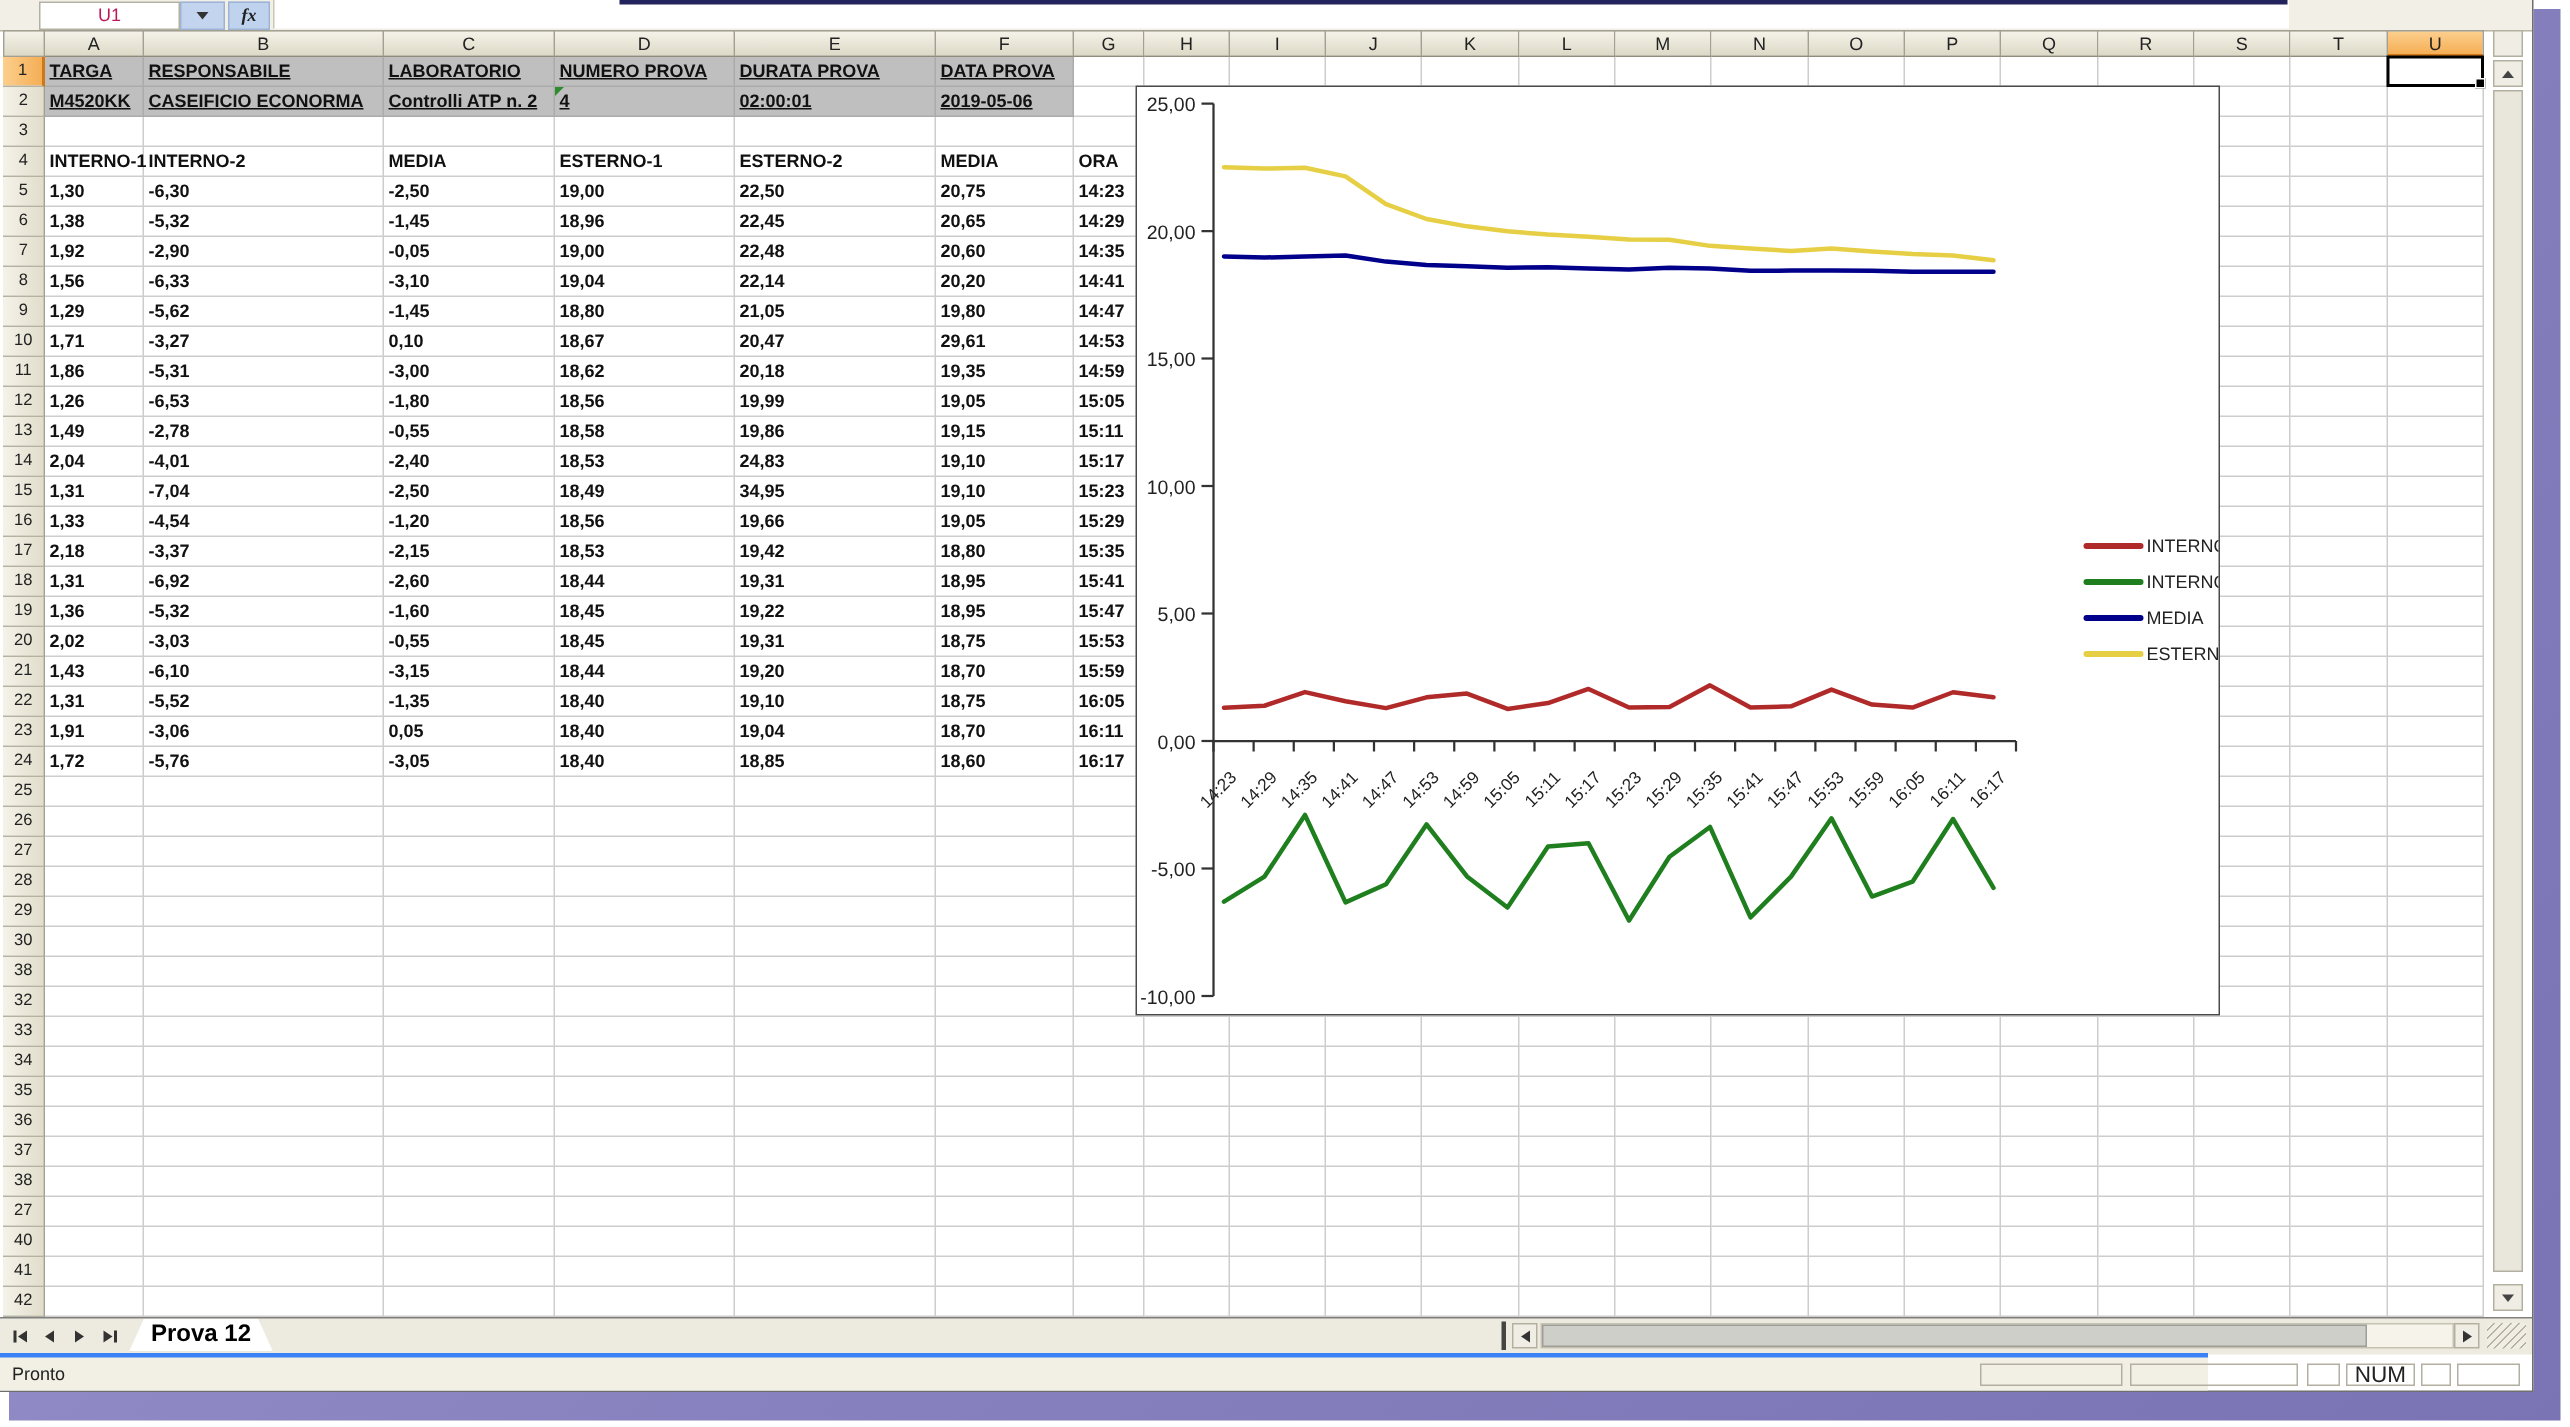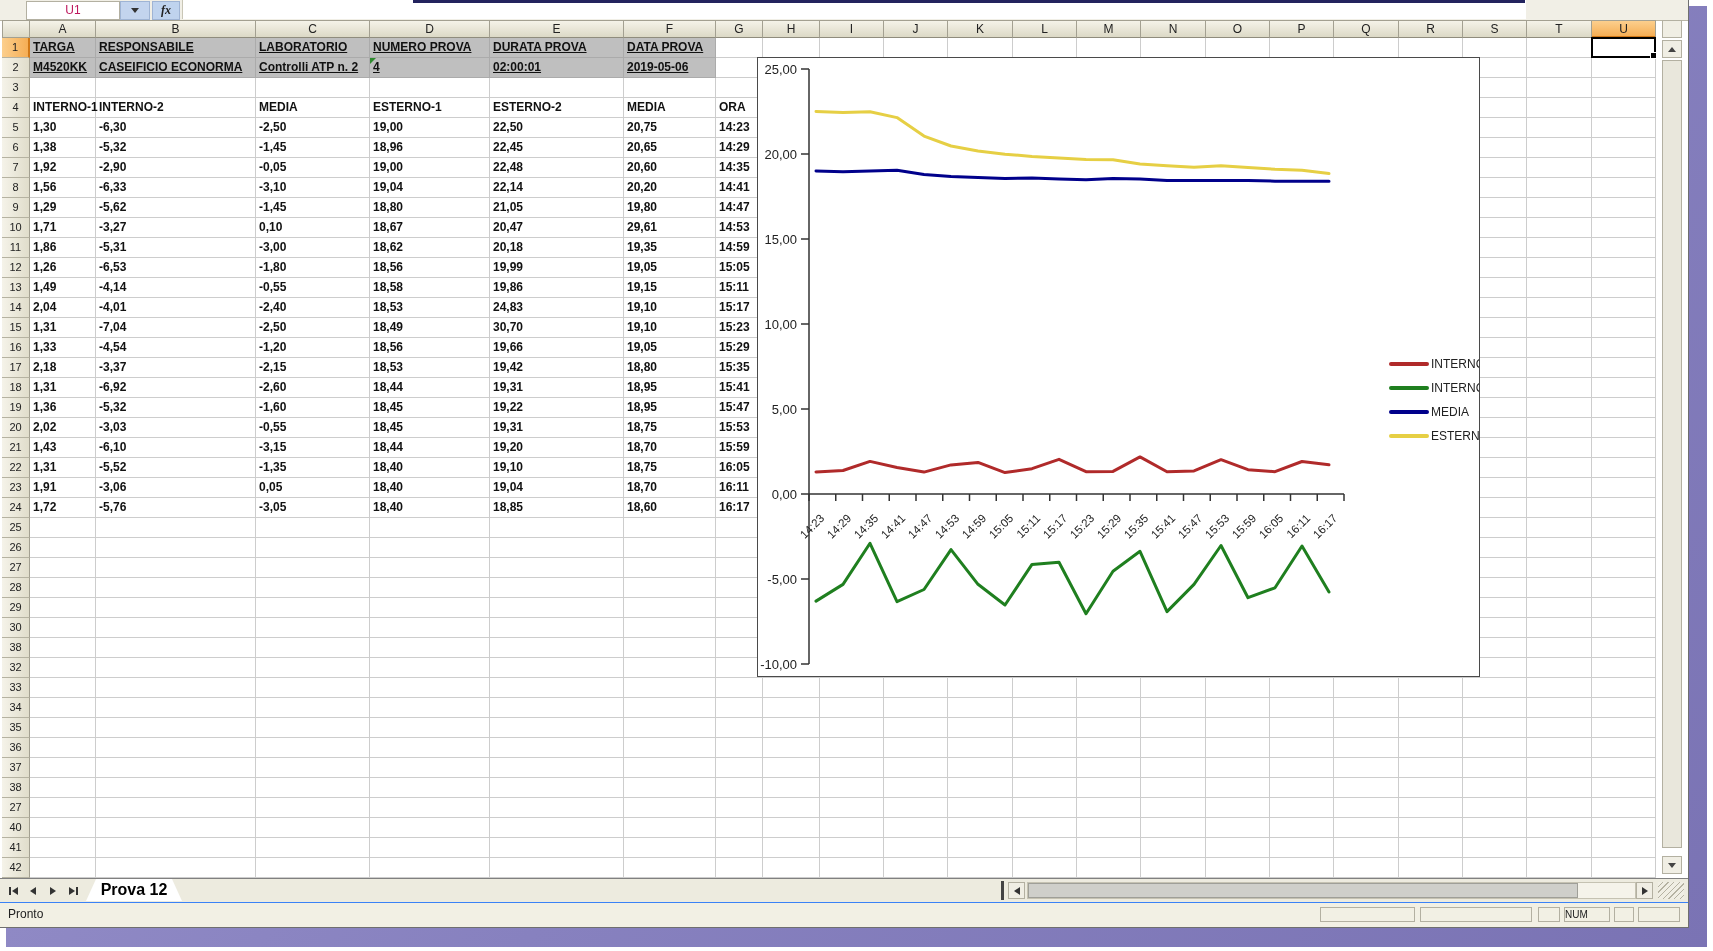--- a/index.html
+++ b/index.html
@@ -93,25 +93,25 @@
   .arr-up{width:0;height:0;border-left:4px solid transparent;border-right:4px solid transparent;
           border-bottom:5px solid #444;}
   .arr-down{width:0;height:0;border-left:4px solid transparent;border-right:4px solid transparent;
             border-top:5px solid #444;}
   .v-thumb{position:absolute;left:1662px;top:60px;width:20px;height:788px;background:#e9e7dc;
            border:1px solid #b3b0a1;box-sizing:border-box;}
   .v-down{position:absolute;left:1662px;top:856px;width:20px;height:18px;background:#f0eee4;
           border:1px solid #b3b0a1;display:flex;align-items:center;justify-content:center;box-sizing:border-box;}
 
   
-  .statusbar{position:absolute;left:0;top:902px;width:1688px;height:25px;background:#F2F0E4;
-             border-top:1px solid #3b82f6;}
+  .statusbar{position:absolute;left:0;top:902px;width:1472px;height:25px;background:#F2F0E4;
+             border-top:3px solid #3b82f6;}
   .status-text{position:absolute;left:8px;top:4px;font-size:12px;color:#222;}
   .spanel{position:absolute;top:4px;height:15px;border:1px solid #b3b0a1;box-sizing:border-box;
-          font-size:10px;color:#222;text-align:left;line-height:14px;}
+          font-size:15px;color:#222;text-align:center;line-height:14px;}
 </style>
 </head>
 <body>
 
 <div class="screen">
   <div class="purple-frame"></div>
   <div class="window">
 
     <div class="formula-bar">
       <div class="name-box">U1</div>
@@ -438,21 +438,21 @@
         <div class="cell"></div>
         <div class="cell"></div>
         <div class="cell"></div>
         <div class="cell"></div>
         <div class="cell"></div>
         <div class="cell"></div>
         <div class="cell"></div>
         <div class="cell"></div>
         <div class="cell"></div>
         <div class="cell">1,49</div>
-        <div class="cell">-4,14</div>
+        <div class="cell">-2,78</div>
         <div class="cell">-0,55</div>
         <div class="cell">18,58</div>
         <div class="cell">19,86</div>
         <div class="cell">19,15</div>
         <div class="cell">15:11</div>
         <div class="cell"></div>
         <div class="cell"></div>
         <div class="cell"></div>
         <div class="cell"></div>
         <div class="cell"></div>
@@ -483,21 +483,21 @@
         <div class="cell"></div>
         <div class="cell"></div>
         <div class="cell"></div>
         <div class="cell"></div>
         <div class="cell"></div>
         <div class="cell"></div>
         <div class="cell">1,31</div>
         <div class="cell">-7,04</div>
         <div class="cell">-2,50</div>
         <div class="cell">18,49</div>
-        <div class="cell">30,70</div>
+        <div class="cell">34,95</div>
         <div class="cell">19,10</div>
         <div class="cell">15:23</div>
         <div class="cell"></div>
         <div class="cell"></div>
         <div class="cell"></div>
         <div class="cell"></div>
         <div class="cell"></div>
         <div class="cell"></div>
         <div class="cell"></div>
         <div class="cell"></div>

